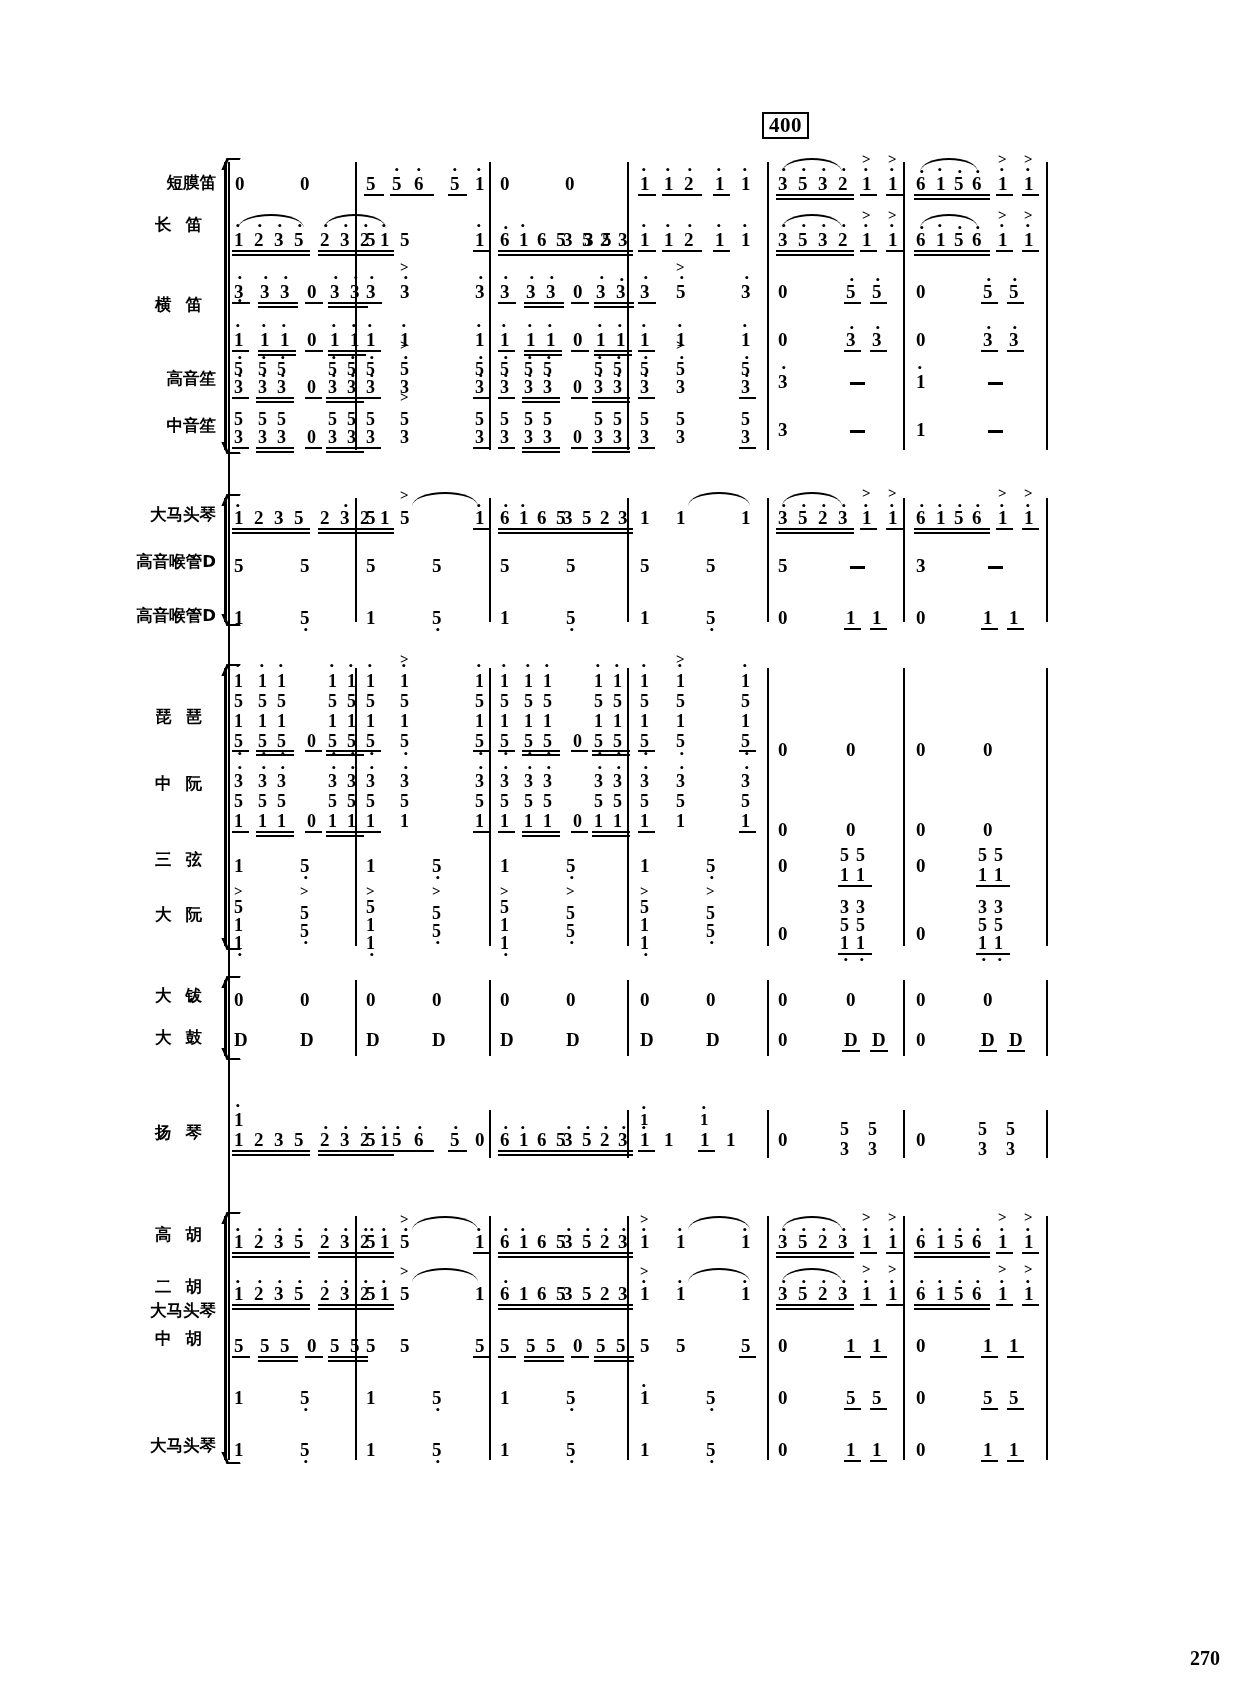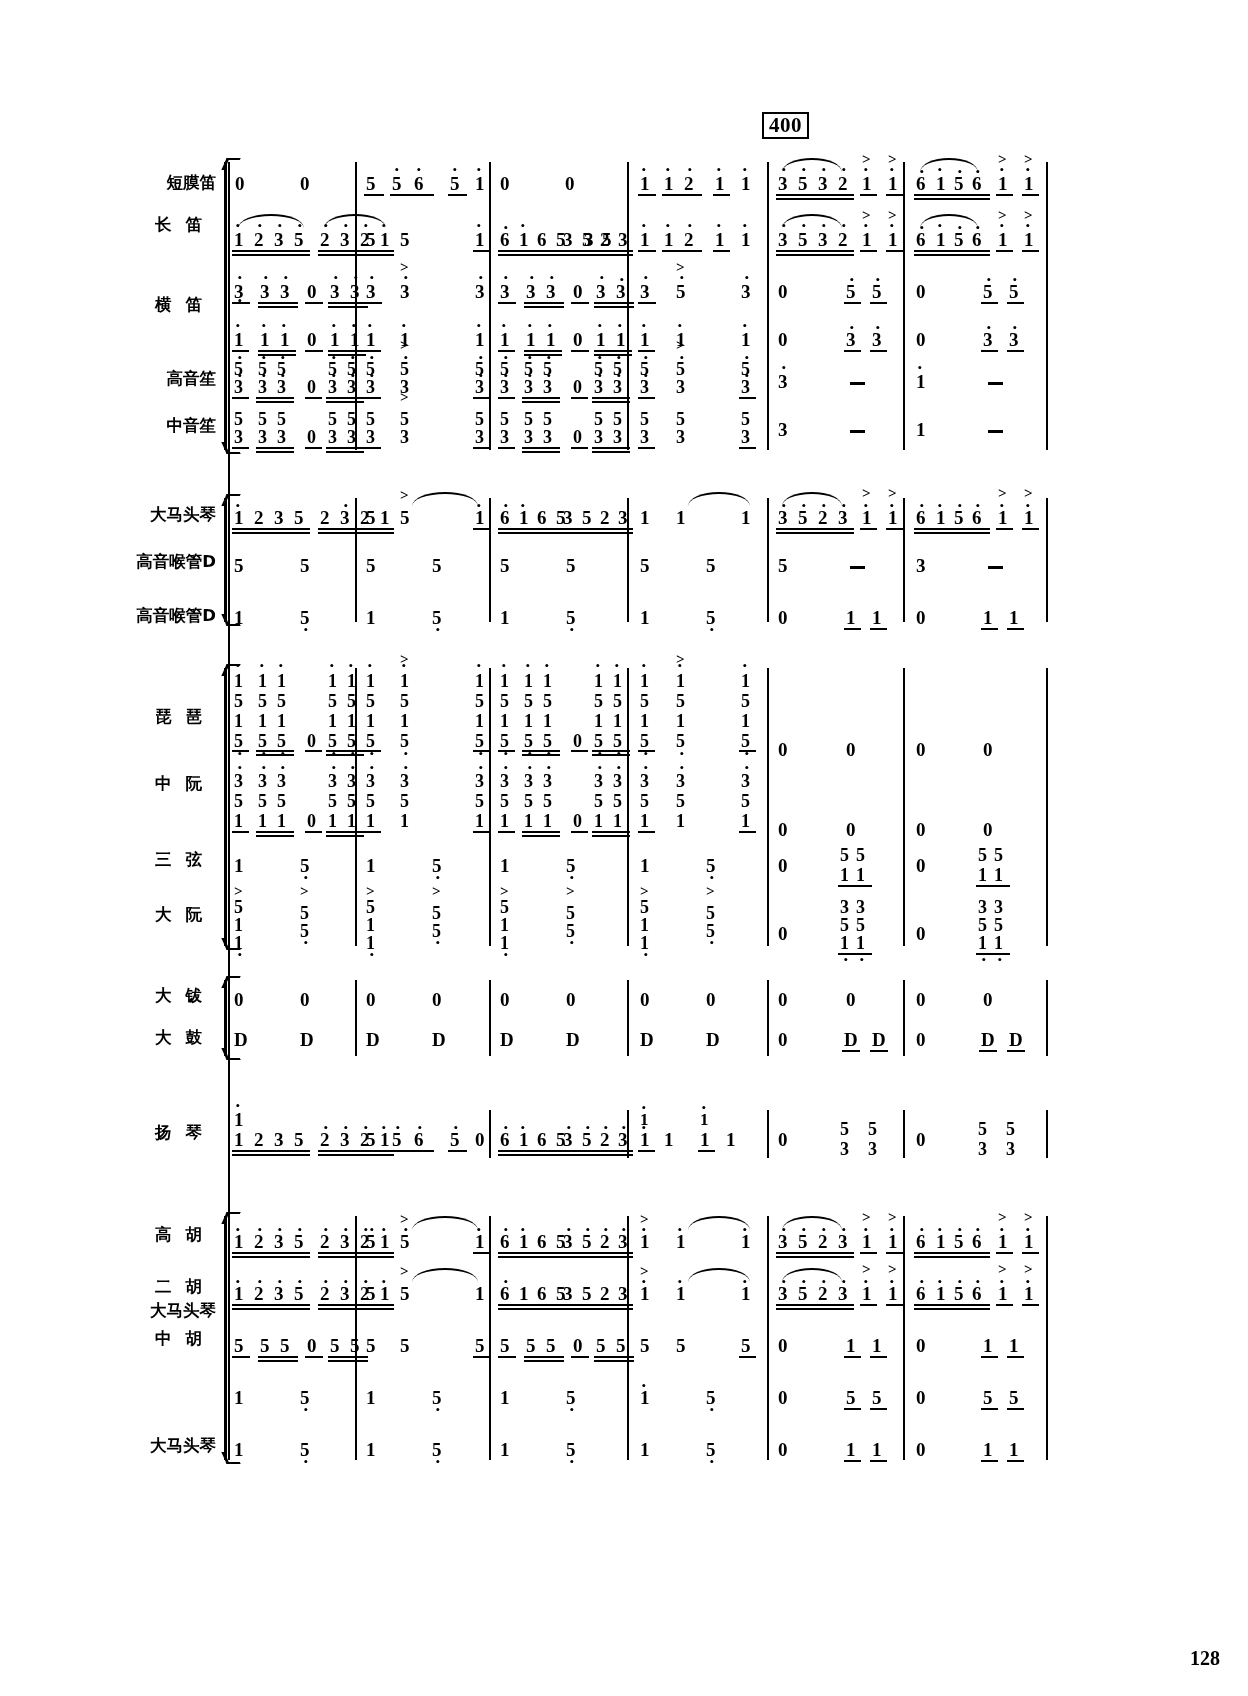--- a/index.html
+++ b/index.html
@@ -2054,15 +2054,15 @@
     <div class="beam" style="left:844px;top:1460px;width:17px"></div>
     <span class="n" style="left:872px;top:1440px">1</span>
     <div class="beam" style="left:870px;top:1460px;width:17px"></div>
     <span class="n" style="left:916px;top:1440px">0</span>
     <span class="n" style="left:983px;top:1440px">1</span>
     <div class="beam" style="left:981px;top:1460px;width:17px"></div>
     <span class="n" style="left:1009px;top:1440px">1</span>
     <div class="beam" style="left:1007px;top:1460px;width:17px"></div>
   </div>
 
-  <div class="pageno">128</div>
+  <div class="pageno">270</div>
 
 </div>
 
 </body></html>

